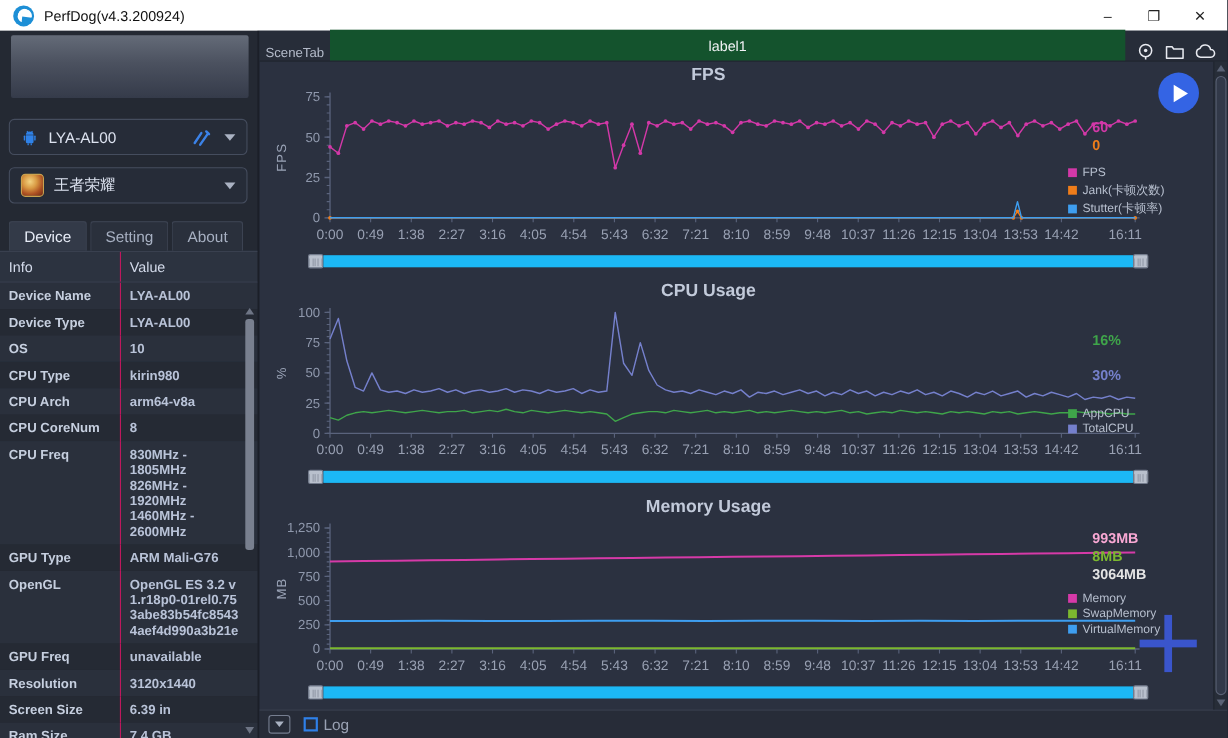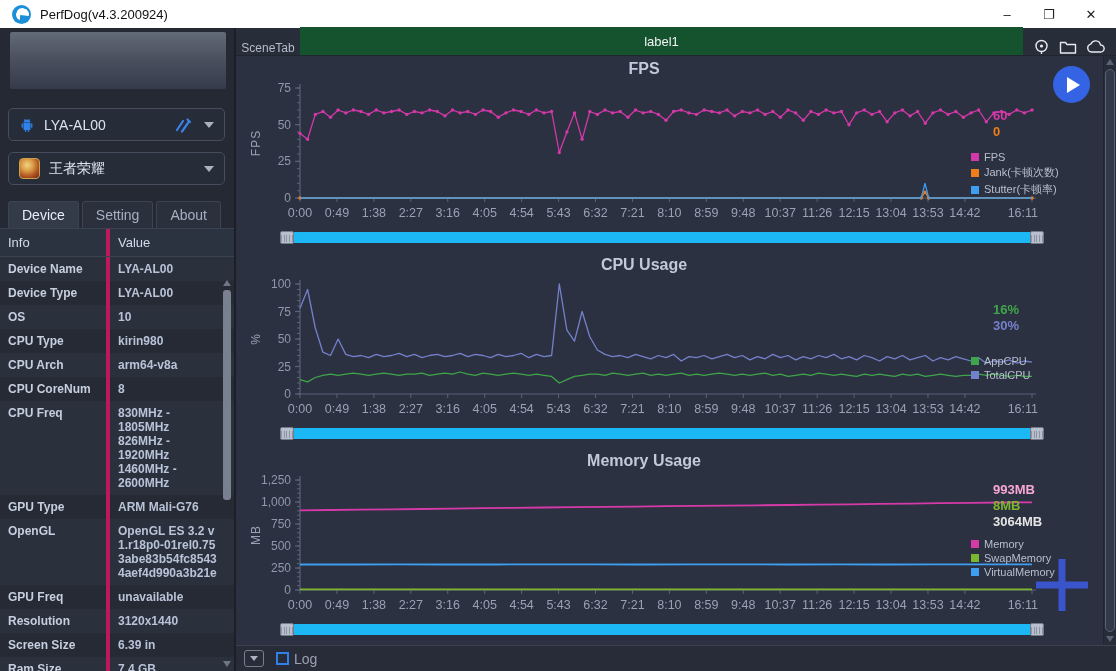--- a/index.html
+++ b/index.html
@@ -31,21 +31,21 @@
                background:radial-gradient(circle at 38% 32%, #f2d382 0%, #d99a44 35%, #b05423 65%, #6e2414 100%); }
 
   .tabs { display:flex; gap:3px; margin:16px 0 0 8px; }
   .tab { padding:5px 13px; font-size:14px; border:1px solid #3c4352; border-bottom:none; border-radius:3px 3px 0 0;
          background:#2a303c; color:#a7b0c2; cursor:pointer; }
   .tab.active { background:#333a48; color:#e8edf8; }
 
   .info-table { font-size:12px; width:100%; }
   .info-header { display:flex; background:#2c3340; border-top:1px solid #3b4252; border-bottom:1px solid #3b4252; }
   .info-header > div { padding:6px 8px; color:#d3daea; font-size:13px; }
-  .col-info { width:110px; border-right:4px solid #be185d; flex:none; }
+  .col-info { width:110px; border-right:1px solid #be185d; flex:none; }
   .col-value { flex:1; }
   .info-row { display:flex; }
   .info-row:nth-child(odd) { background:#2a303c; }
   .info-row:nth-child(even) { background:#252a34; }
   .info-row > div { padding:5px 8px; font-weight:700; }
   .info-row .col-info { color:#c6cfdf; }
   .info-row .col-value { color:#b9c3d8; white-space:pre-line; word-break:break-all; padding-right:14px; }
 
   .side-scrollbar { position:absolute; right:2px; top:252px; bottom:4px; width:10px; }
   .side-scroll-thumb { position:absolute; top:10px; height:210px; width:8px; left:1px; background:#79808f; border-radius:3px; }
@@ -538,21 +538,21 @@
               <polyline points="56.0,32.2 63.6,13.5 71.3,52.0 78.9,76.2 86.5,79.5 94.1,63.0 101.8,78.4 109.4,80.6 117.0,79.5 124.6,81.7 132.3,78.4 139.9,80.6 147.5,79.5 155.1,77.3 162.8,80.6 170.4,78.4 178.0,81.7 185.6,79.5 193.3,78.4 200.9,80.6 208.5,79.5 216.1,77.3 223.8,80.6 231.4,78.4 239.0,79.5 246.6,81.7 254.3,78.4 261.9,80.6 269.5,79.5 277.1,77.3 284.8,81.7 292.4,78.4 300.0,80.6 307.6,79.5 315.3,8.0 322.9,54.2 330.5,65.2 338.1,35.5 345.8,60.8 353.4,74.0 361.0,78.4 368.6,80.6 376.3,79.5 383.9,81.7 391.5,78.4 399.1,80.6 406.8,82.8 414.4,79.5 422.0,81.7 429.6,78.4 437.3,85.0 444.9,80.6 452.5,81.7 460.1,79.5 467.8,82.8 475.4,80.6 483.0,78.4 490.6,81.7 498.3,79.5 505.9,83.9 513.5,80.6 521.1,82.8 528.8,78.4 536.4,81.7 544.0,79.5 551.6,83.9 559.3,80.6 566.9,82.8 574.5,79.5 582.1,81.7 589.8,78.4 597.4,82.8 605.0,80.6 612.6,83.9 620.3,79.5 627.9,81.7 635.5,85.0 643.1,80.6 650.8,82.8 658.4,79.5 666.0,83.9 673.6,81.7 681.3,79.5 688.9,85.0 696.5,81.7 704.1,83.9 711.8,80.6 719.4,82.8 727.0,85.0 734.6,81.7 742.3,87.2 749.9,85.0 757.5,86.1 765.1,83.9 772.8,87.2 780.4,85.0 788.0,86.1" fill="none" stroke="#7580cc" stroke-width="1.3" stroke-linejoin="round"></polyline>
             </svg>
           <div class="time-slider">
             <div class="slider-handle"></div>
             <div class="slider-bar"></div>
             <div class="slider-handle"></div>
           </div>
           <div class="side-col">
             <div class="chart-values">
                 <div class="chart-value" style="color: rgb(63, 165, 74);">16%</div>
-                <div class="chart-value" style="color: rgb(117, 128, 204);">30%</div>
+                <div class="chart-value" style="color: rgb(117, 128, 204); margin-top: 15px;">30%</div>
               </div>
             <div class="chart-legend">
                 <div class="legend-row">
                   <span class="legend-swatch" style="background: rgb(63, 165, 74);"></span>
                   <span>AppCPU</span>
                 </div>
                 <div class="legend-row">
                   <span class="legend-swatch" style="background: rgb(117, 128, 204);"></span>
                   <span>TotalCPU</span>
                 </div>

